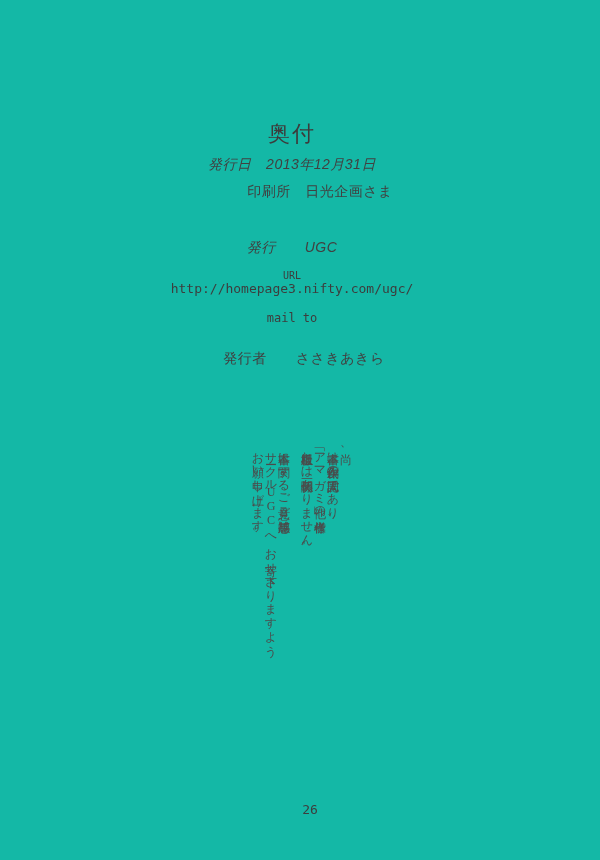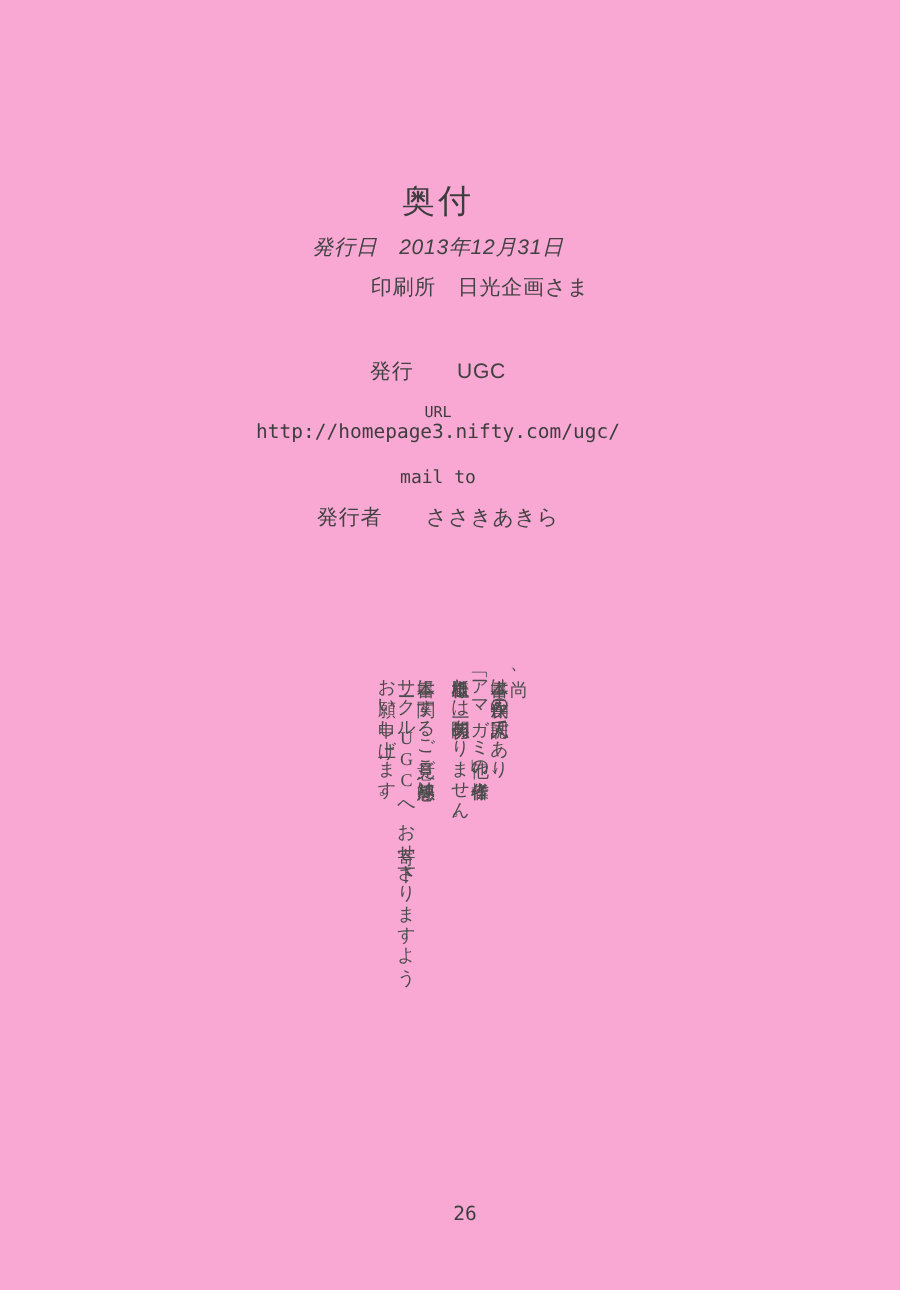--- a/index.html
+++ b/index.html
@@ -5,42 +5,42 @@
   * { box-sizing: border-box; }
   html, body {
     margin: 0;
     padding: 0;
     background: #ffffff;
   }
   .page {
     position: relative;
     width: 600px;
     height: 860px;
-    background: #f9a8d4;
+    background: #14b8a6;
     color: #414141;
     font-family: "Liberation Sans", "DejaVu Sans", sans-serif;
     overflow: hidden;
   }
   
   .centered {
     position: absolute;
     left: 0;
     width: 584px;
     text-align: center;
     white-space: pre;
   }
   .title       { top: 119px; font-size: 22px; letter-spacing: 2px; color: #3c3c3c; }
   .l-date      { top: 156px; font-size: 14px; letter-spacing: 0.5px; font-style: italic; }
   .l-printer   { top: 183px; font-size: 14px; letter-spacing: 0.5px; margin-left: 28px; }
-  .l-publisher { top: 239px; font-size: 14px; letter-spacing: 0.5px; }
+  .l-publisher { top: 239px; font-size: 14px; letter-spacing: 0.5px; font-style: italic; }
   .l-urllabel  { top: 270px; font-size: 10px; text-align: center; }
   .l-url       { top: 281px; font-size: 13px; }
   .l-maillabel { top: 311px; font-size: 12px; text-align: center; }
   .l-email     { top: 324px; font-size: 13px; }
-  .l-author    { top: 336px; font-size: 14px; letter-spacing: 0.5px; }
+  .l-author    { top: 350px; font-size: 14px; letter-spacing: 0.5px; margin-left: 12px; }
   .l-pagenum   { top: 802px; font-size: 13px; padding-left: 36px; }
   .mono {
     font-family: "DejaVu Sans Mono", "Liberation Mono", monospace;
     color: #3d3d3d;
   }
   
   .vtext {
     position: absolute;
     top: 444px;
     right: 248px;

